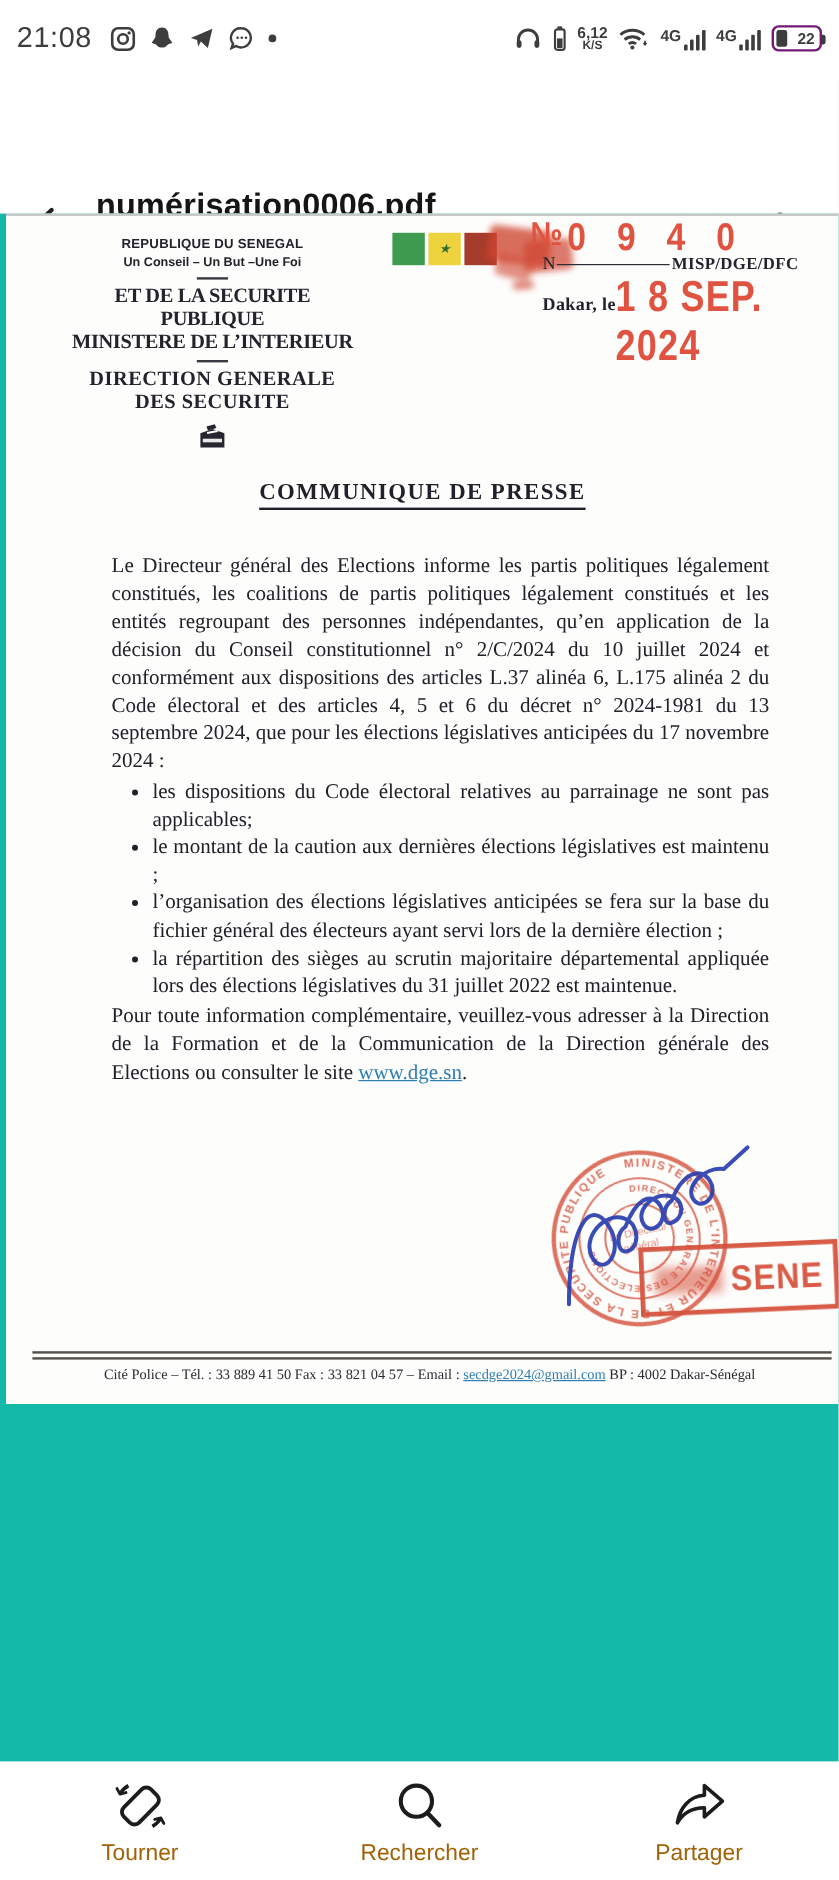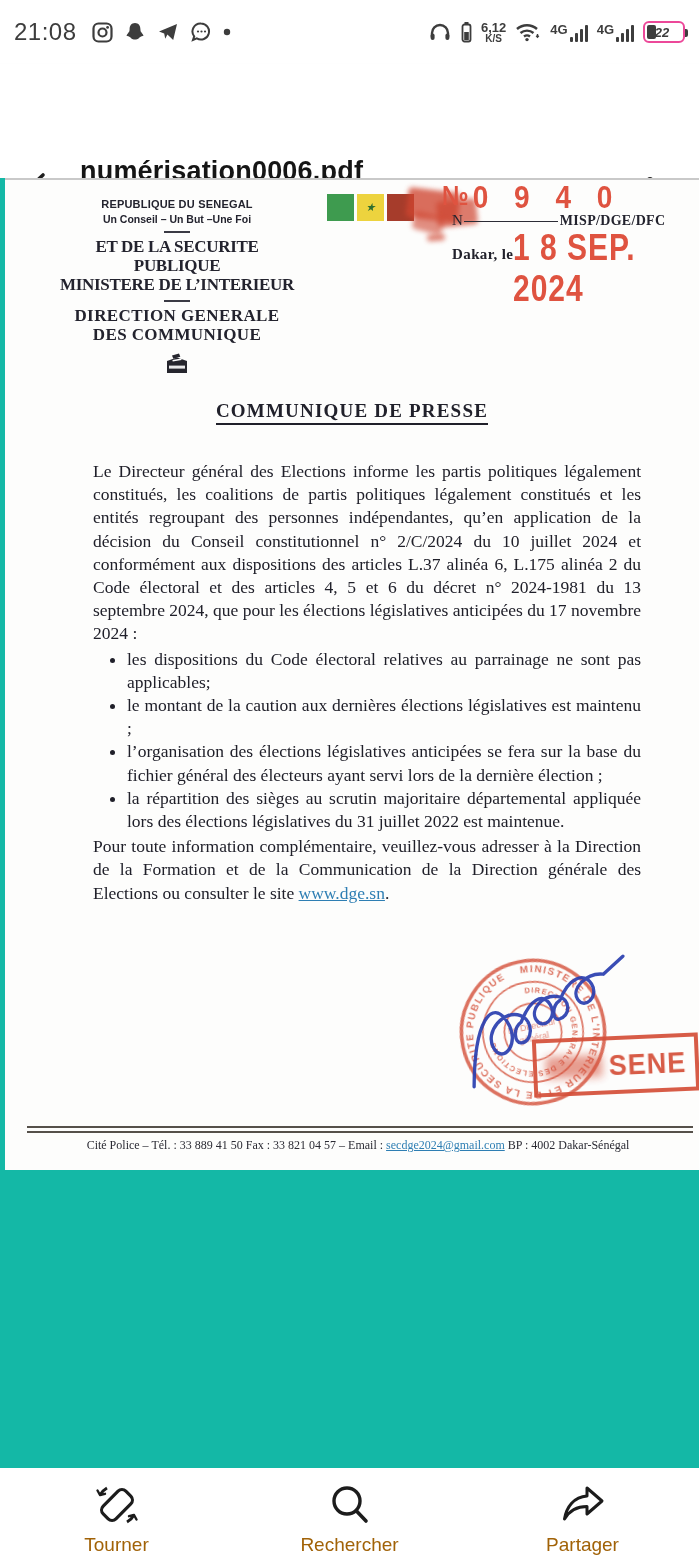--- a/index.html
+++ b/index.html
@@ -13,22 +13,22 @@
   .sb-right{display:flex;align-items:center;gap:9px;}
   .sb-time{font-size:24px;font-weight:500;letter-spacing:.5px;margin-right:4px;}
   .sb-ico svg{display:block;}
   .sb-speed{display:flex;flex-direction:column;align-items:center;line-height:1;}
   .sb-speed .v{font-size:13px;font-weight:700;}
   .sb-speed .u{font-size:10px;font-weight:600;}
   .net{display:flex;align-items:flex-end;gap:2px;}
   .net .t{font-size:13px;font-weight:600;line-height:1;margin-bottom:6px;}
   .bars{display:flex;align-items:flex-end;gap:2px;height:18px;}
   .bars i{width:3px;background:#3d3d3d;border-radius:1px;display:block;}
-  .batt{position:relative;width:42px;height:22px;border:2px solid #ec4899;border-radius:6px;
-        display:flex;align-items:center;justify-content:center;padding-right:4px;box-sizing:border-box;font-style:italic;}
+  .batt{position:relative;width:42px;height:22px;border:2px solid #701a75;border-radius:6px;
+        display:flex;align-items:center;justify-content:flex-end;padding-right:4px;box-sizing:border-box;}
   .batt .fill{position:absolute;left:2px;top:2px;bottom:2px;width:9px;background:#3d3d3d;border-radius:2px;}
   .batt .pct{font-size:13px;font-weight:600;}
   .batt:after{content:"";position:absolute;right:-5px;top:6px;width:3px;height:8px;background:#3d3d3d;border-radius:0 2px 2px 0;}
 
   
   .app-header{position:absolute;top:64px;left:0;width:699px;height:114px;background:#fff;box-shadow:0 1px 2px rgba(0,0,0,.10);}
   .back-btn{position:absolute;left:18px;top:102px;width:40px;height:44px;}
   .hdr-title{position:absolute;left:80px;top:92px;font-size:27px;font-weight:600;color:#151515;letter-spacing:.2px;}
   .hdr-sub{position:absolute;left:80px;top:132px;font-size:20px;color:#5e5e5e;}
   .close-btn{position:absolute;left:562px;top:106px;width:44px;height:44px;}
@@ -207,21 +207,21 @@
     <div class="page">
 
       <div class="letterhead">
         <div class="lh-country">REPUBLIQUE DU SENEGAL</div>
         <div class="lh-motto">Un Conseil – Un But –Une Foi</div>
         <div class="lh-dash"></div>
         <div class="lh-min">ET DE LA SECURITE PUBLIQUE</div>
         <div class="lh-min">MINISTERE DE L’INTERIEUR</div>
         <div class="lh-dash"></div>
         <div class="lh-dir">DIRECTION GENERALE</div>
-        <div class="lh-dir">DES COMMUNIQUE</div>
+        <div class="lh-dir">DES SECURITE</div>
         <div class="ballot">
           <svg width="28" height="26" viewBox="0 0 28 26">
               <path d="M4,10 L14,6.5 L24,10 L24,22 L4,22 Z" fill="#26262e"></path>
               <rect x="6" y="14.6" width="16" height="3" fill="#fff" opacity=".9"></rect>
               <path d="M9,4.5 l7,-2 1.3,3.2 -7,2.1 Z" fill="#26262e"></path>
               <rect x="9.5" y="8.2" width="9" height="1.6" fill="#fff" transform="rotate(-10 14 9)"></rect>
             </svg>
         </div>
       </div>
 

